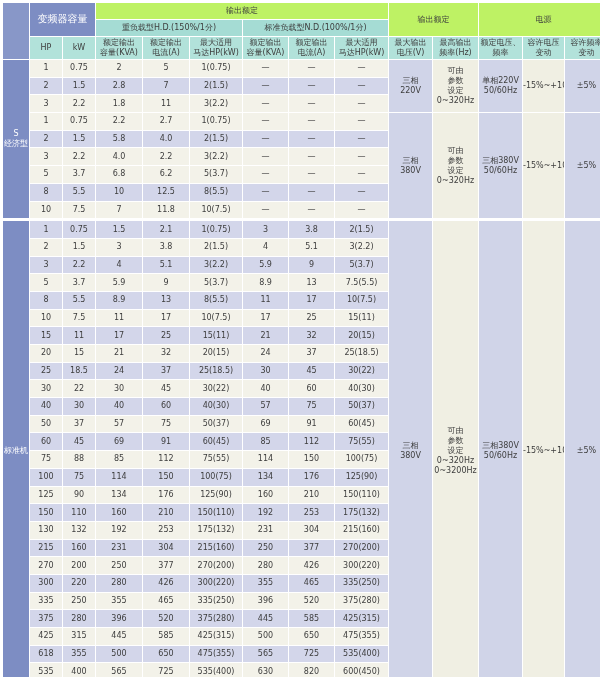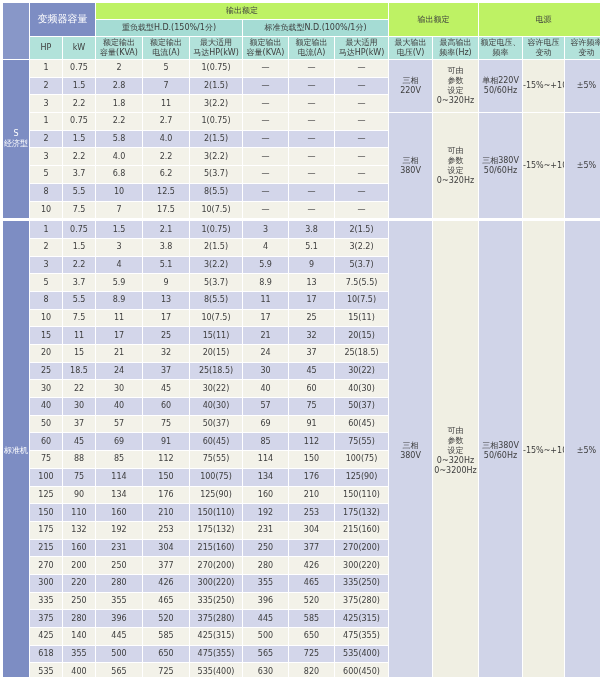--- a/index.html
+++ b/index.html
@@ -195,21 +195,21 @@
           <td class="rl">12.5</td>
           <td class="rl">8(5.5)</td>
           <td class="rl">—</td>
           <td class="rl">—</td>
           <td class="rl">—</td>
         </tr>
         <tr>
           <td class="rc">10</td>
           <td class="rc">7.5</td>
           <td class="rc">7</td>
-          <td class="rc">17.5</td>
+          <td class="rc">11.8</td>
           <td class="rc">10(7.5)</td>
           <td class="rc">—</td>
           <td class="rc">—</td>
           <td class="rc">—</td>
         </tr>
         <tr class="sep">
           <td class="glabel" rowspan="26">标准机</td>
           <td class="rl">1</td>
           <td class="rl">0.75</td>
           <td class="rl">1.5</td>
@@ -384,21 +384,21 @@
           <td class="rl">150</td>
           <td class="rl">110</td>
           <td class="rl">160</td>
           <td class="rl">210</td>
           <td class="rl">150(110)</td>
           <td class="rl">192</td>
           <td class="rl">253</td>
           <td class="rl">175(132)</td>
         </tr>
         <tr>
-          <td class="rc">175</td>
+          <td class="rc">130</td>
           <td class="rc">132</td>
           <td class="rc">192</td>
           <td class="rc">253</td>
           <td class="rc">175(132)</td>
           <td class="rc">231</td>
           <td class="rc">304</td>
           <td class="rc">215(160)</td>
         </tr>
         <tr>
           <td class="rl">215</td>
@@ -445,21 +445,21 @@
           <td class="rl">280</td>
           <td class="rl">396</td>
           <td class="rl">520</td>
           <td class="rl">375(280)</td>
           <td class="rl">445</td>
           <td class="rl">585</td>
           <td class="rl">425(315)</td>
         </tr>
         <tr>
           <td class="rc">425</td>
-          <td class="rc">140</td>
+          <td class="rc">315</td>
           <td class="rc">445</td>
           <td class="rc">585</td>
           <td class="rc">425(315)</td>
           <td class="rc">500</td>
           <td class="rc">650</td>
           <td class="rc">475(355)</td>
         </tr>
         <tr>
           <td class="rl">618</td>
           <td class="rl">355</td>

